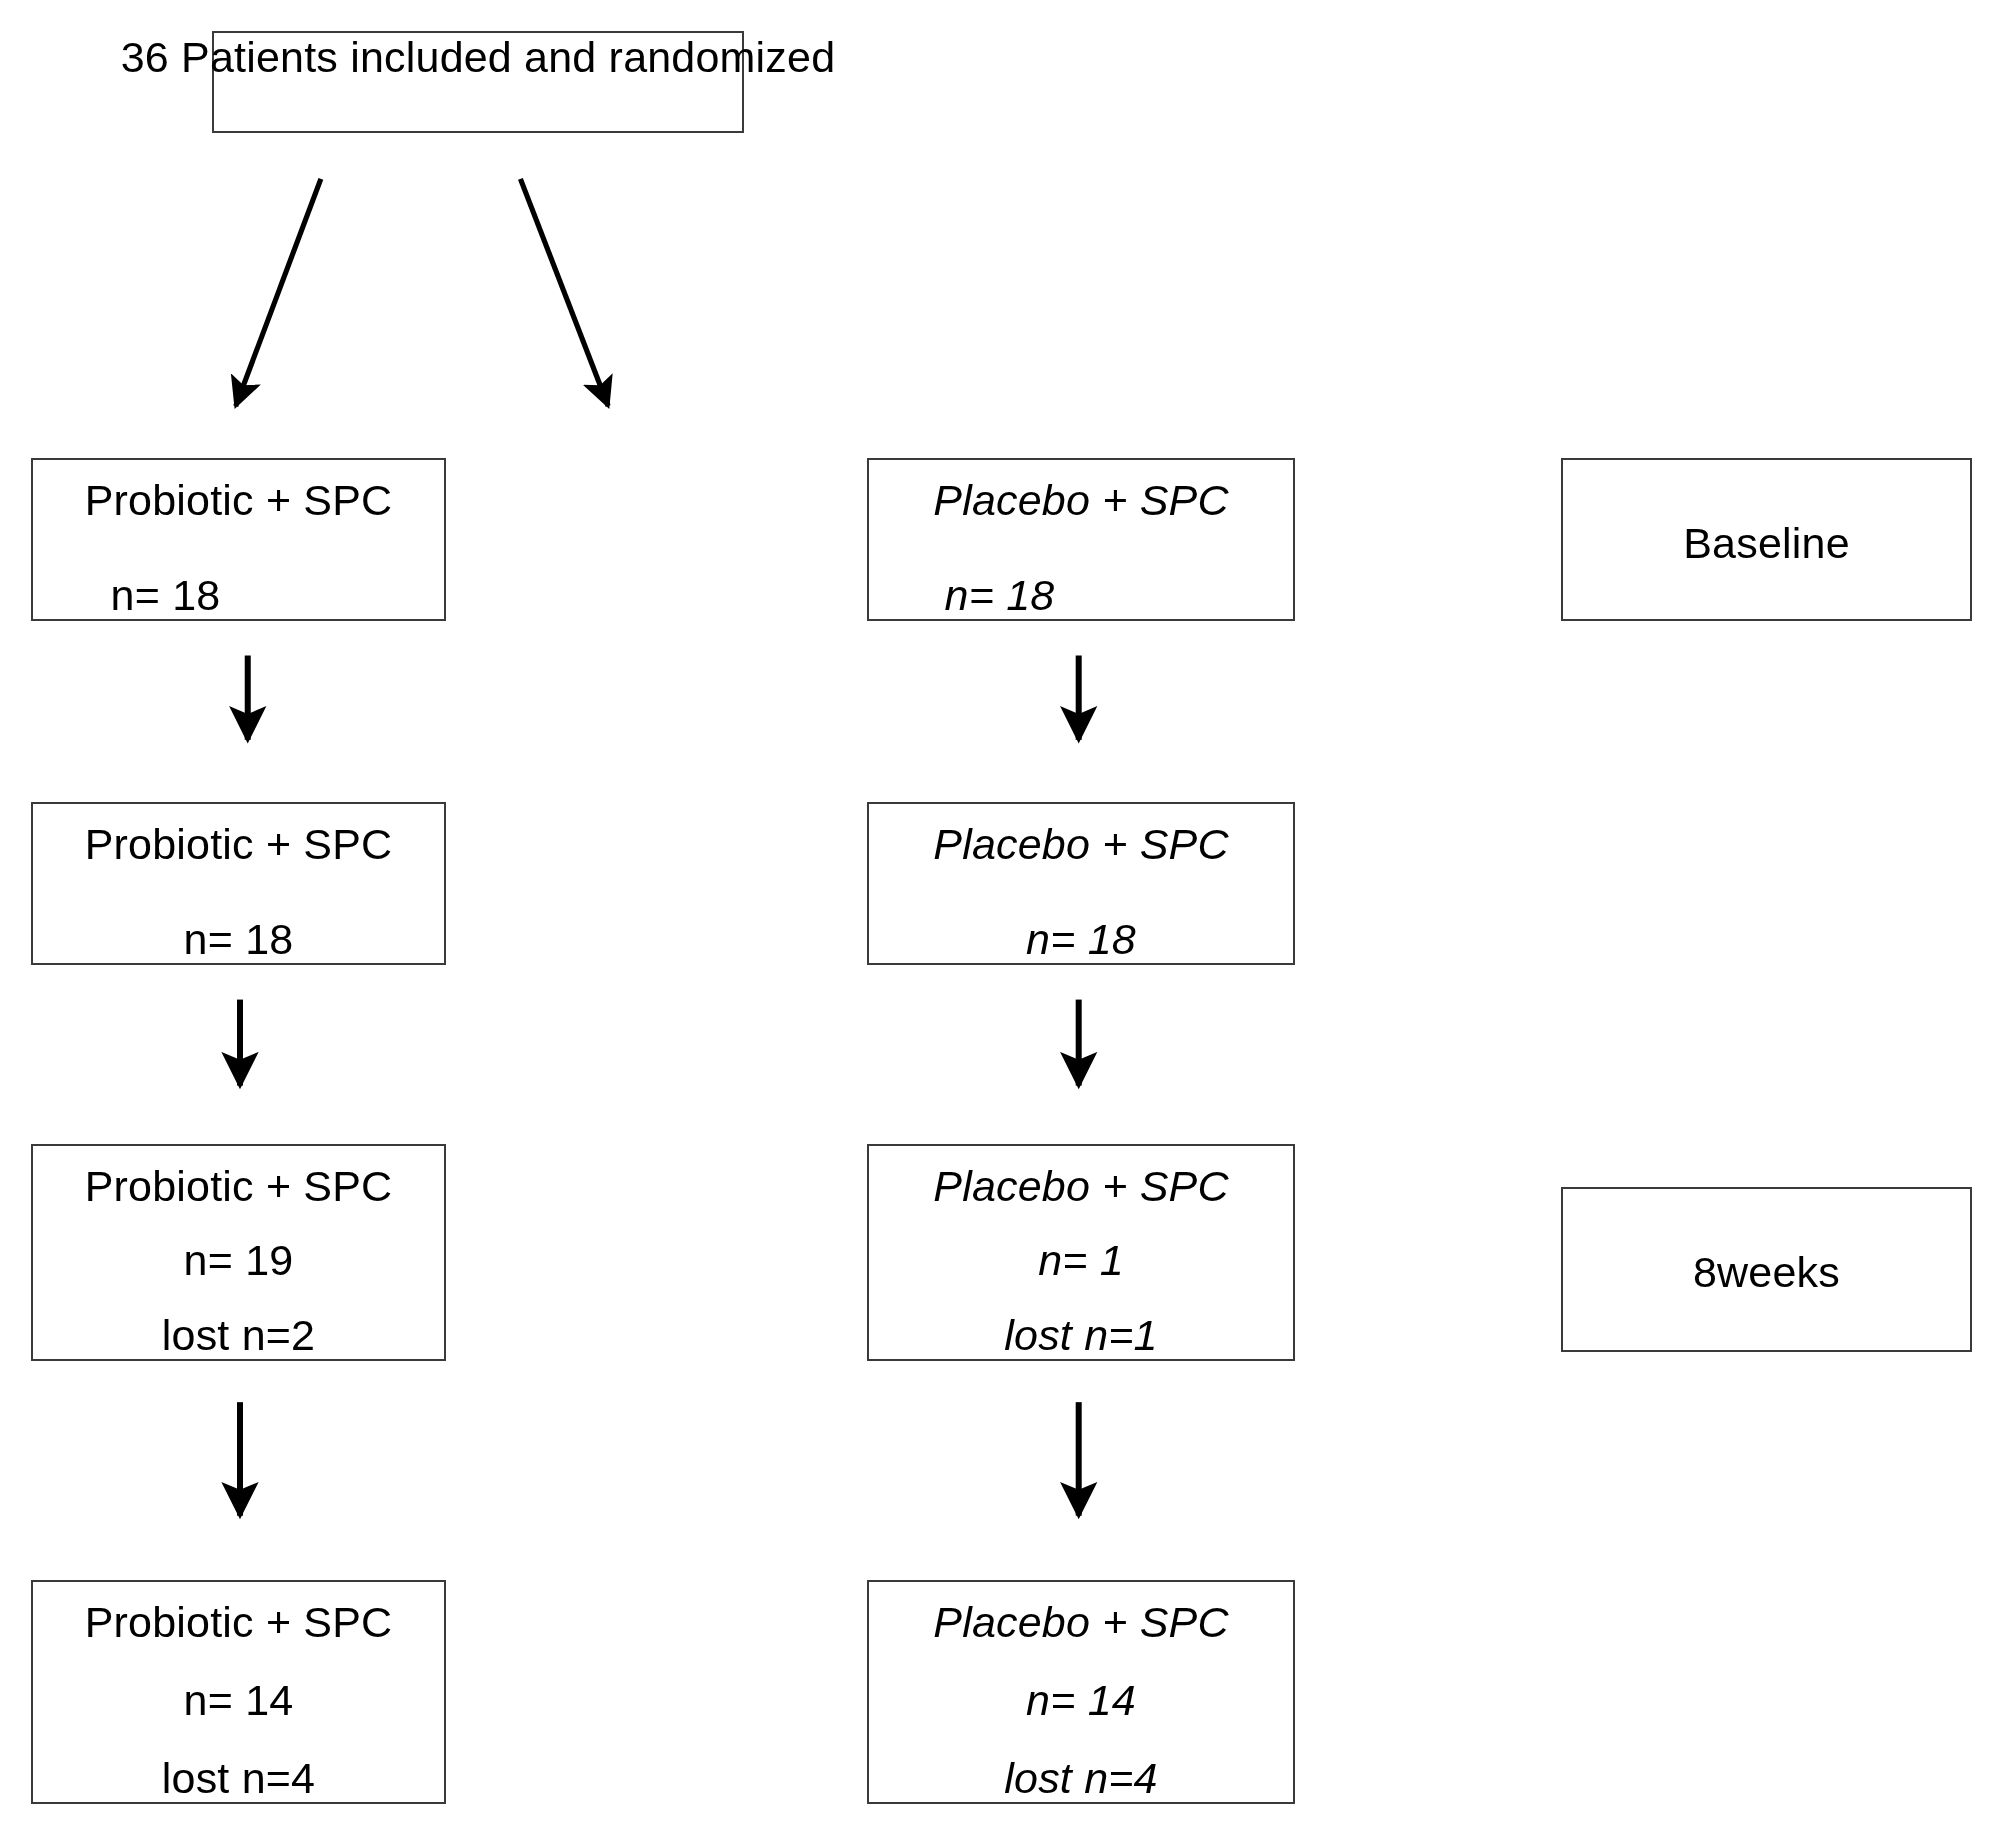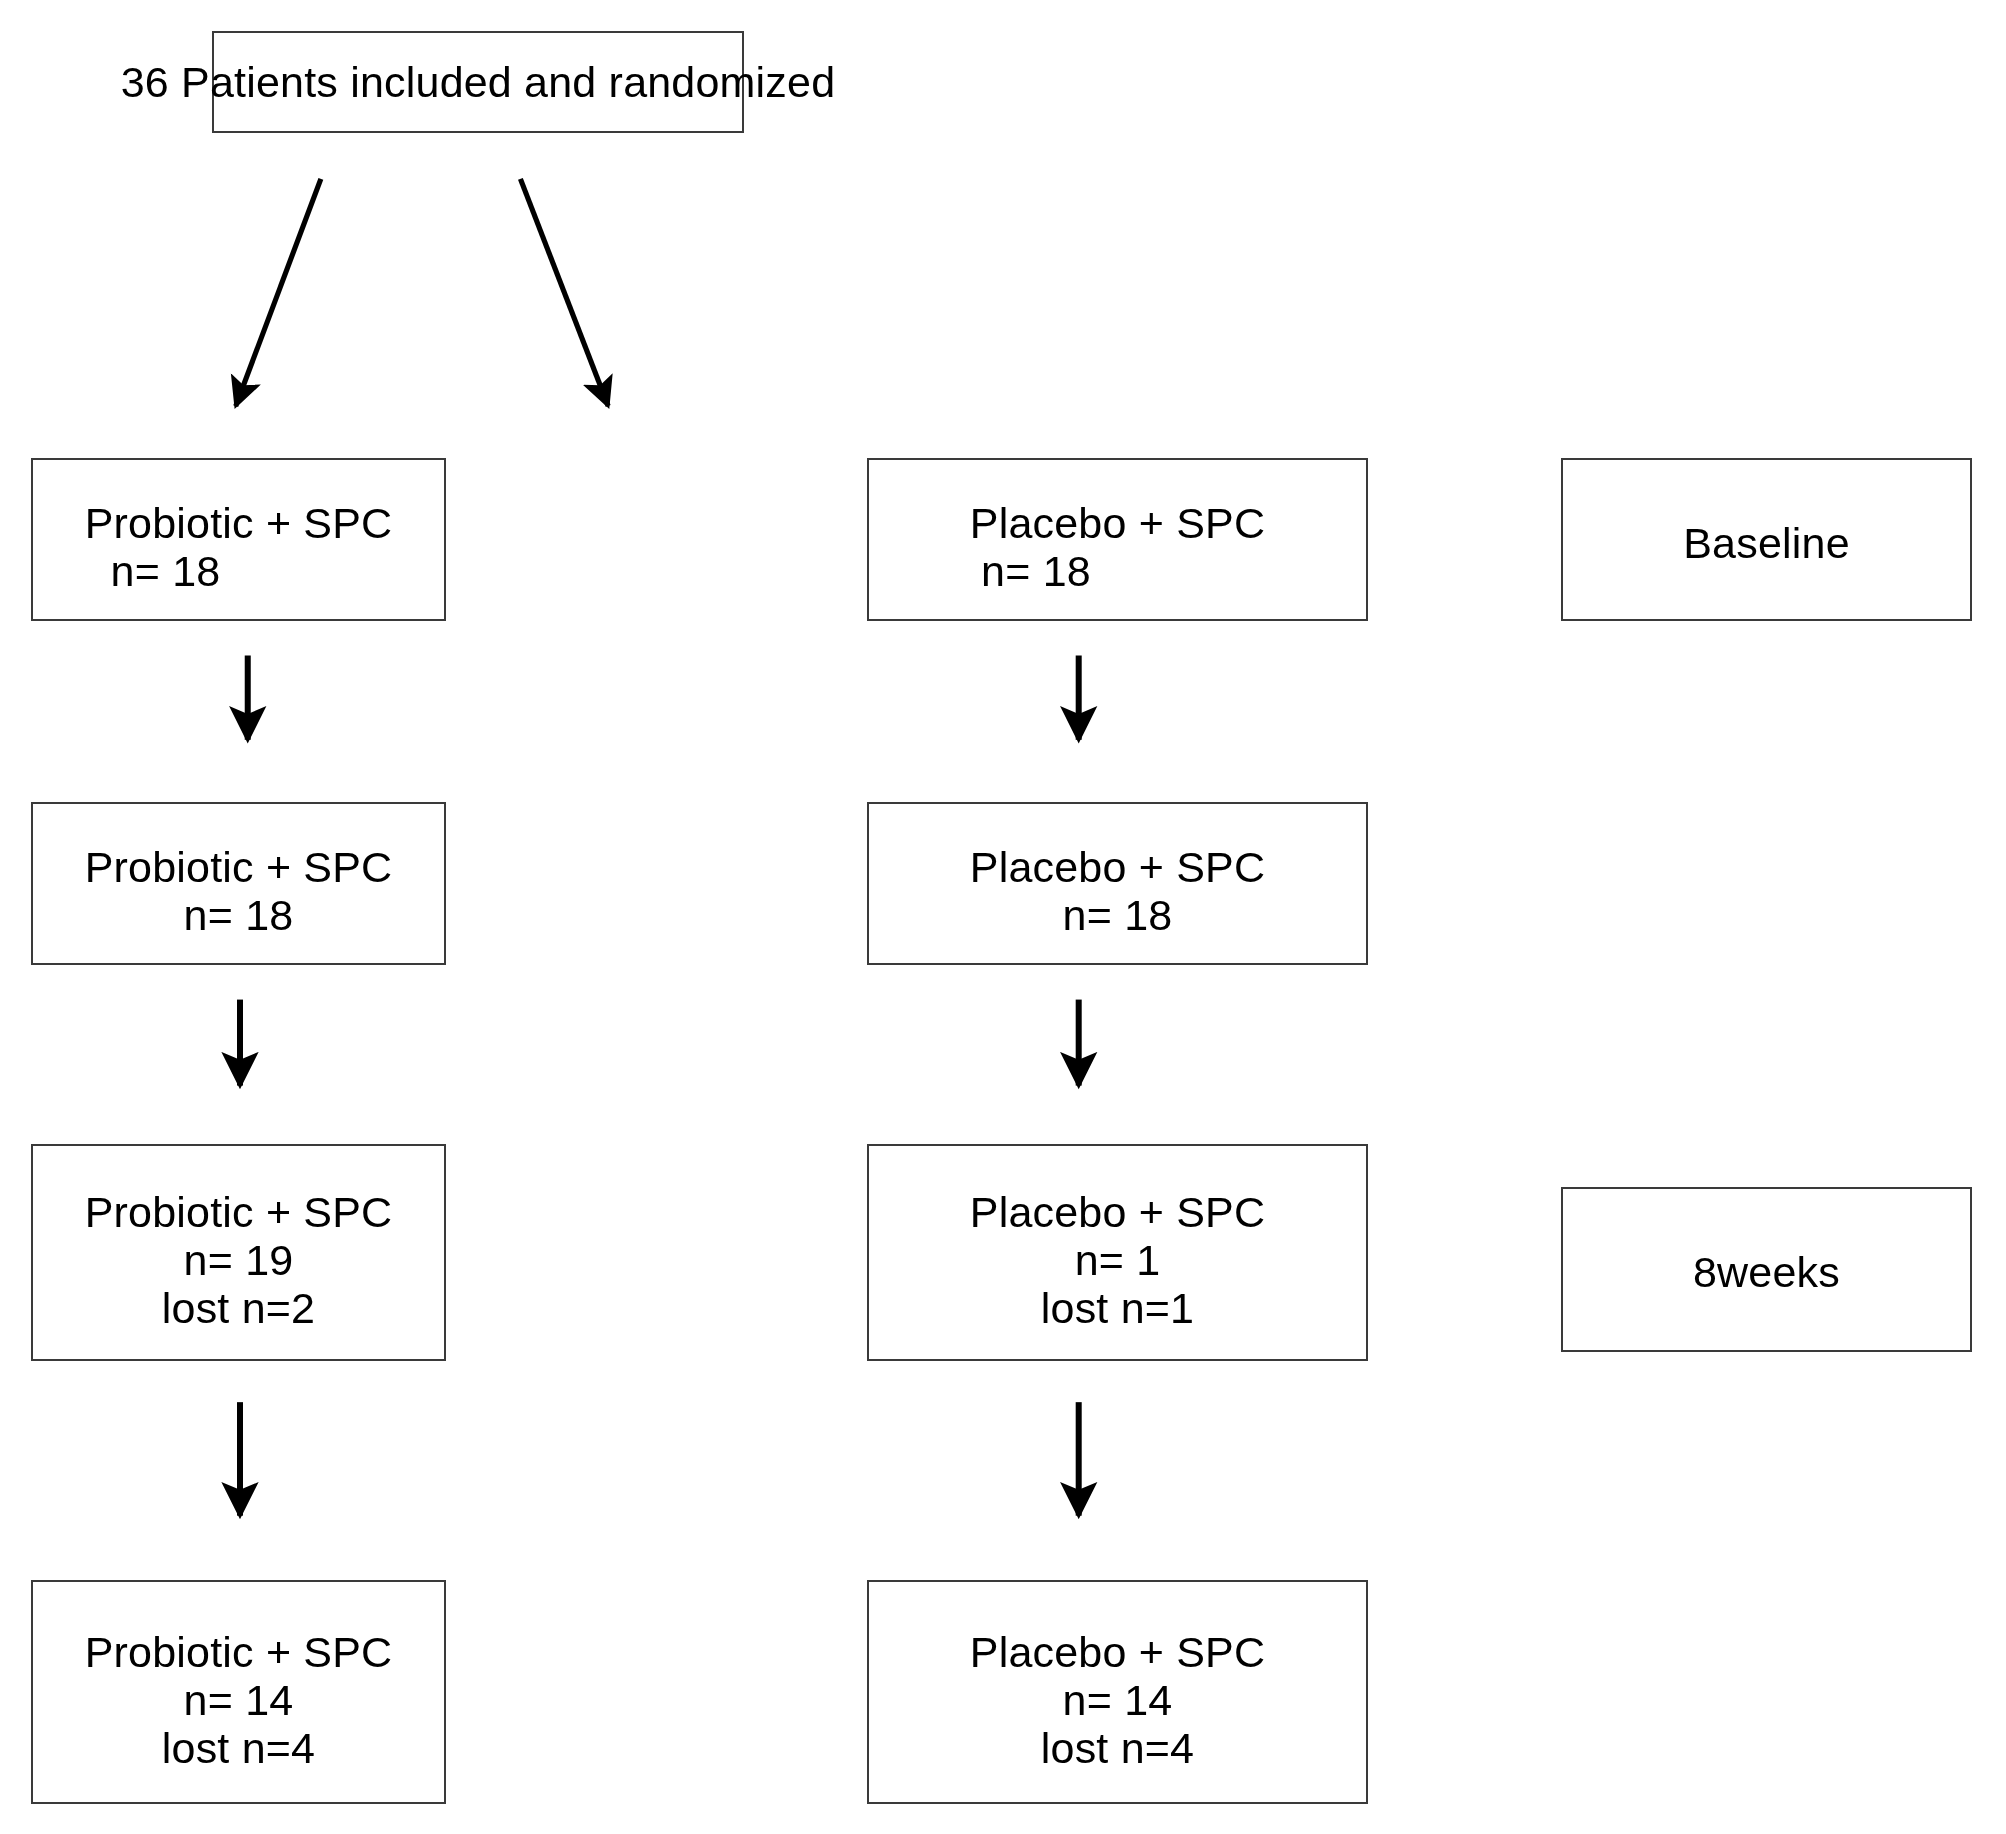--- a/index.html
+++ b/index.html
@@ -20,21 +20,21 @@
     overflow: hidden;
   }
   .node {
     position: absolute;
     box-sizing: border-box;
     background: #ffffff;
     border: 2.6px solid #3a3a3a;
     display: flex;
     flex-direction: column;
     align-items: center;
-    justify-content: center;
+    justify-content: space-between;
   }
   .node-line {
     display: block;
     text-align: center;
     white-space: pre;
     line-height: 1.12;
     letter-spacing: 0.2px;
   }
   
   #node-root {
@@ -48,21 +48,21 @@
   }
   
   .arm-box .node-line {
     font-size: 43px;
   }
   .arm-box {
     padding-top: 15.5px;
   }
   
   .col-left   { left: 31px;   width: 415px; }
-  .col-mid    { left: 867px; width: 501px; }
+  .col-mid    { left: 867px; width: 428px; font-style: italic; }
   .col-right  { left: 1561px; width: 411px; }
 
   
   .row-1 { top: 458px;  height: 163px; }
   .row-2 { top: 802px;  height: 163px; }
   .row-3 { top: 1144px; height: 217px; }
   .row-4 { top: 1580px; height: 224px; }
 
   
   .time-box {

